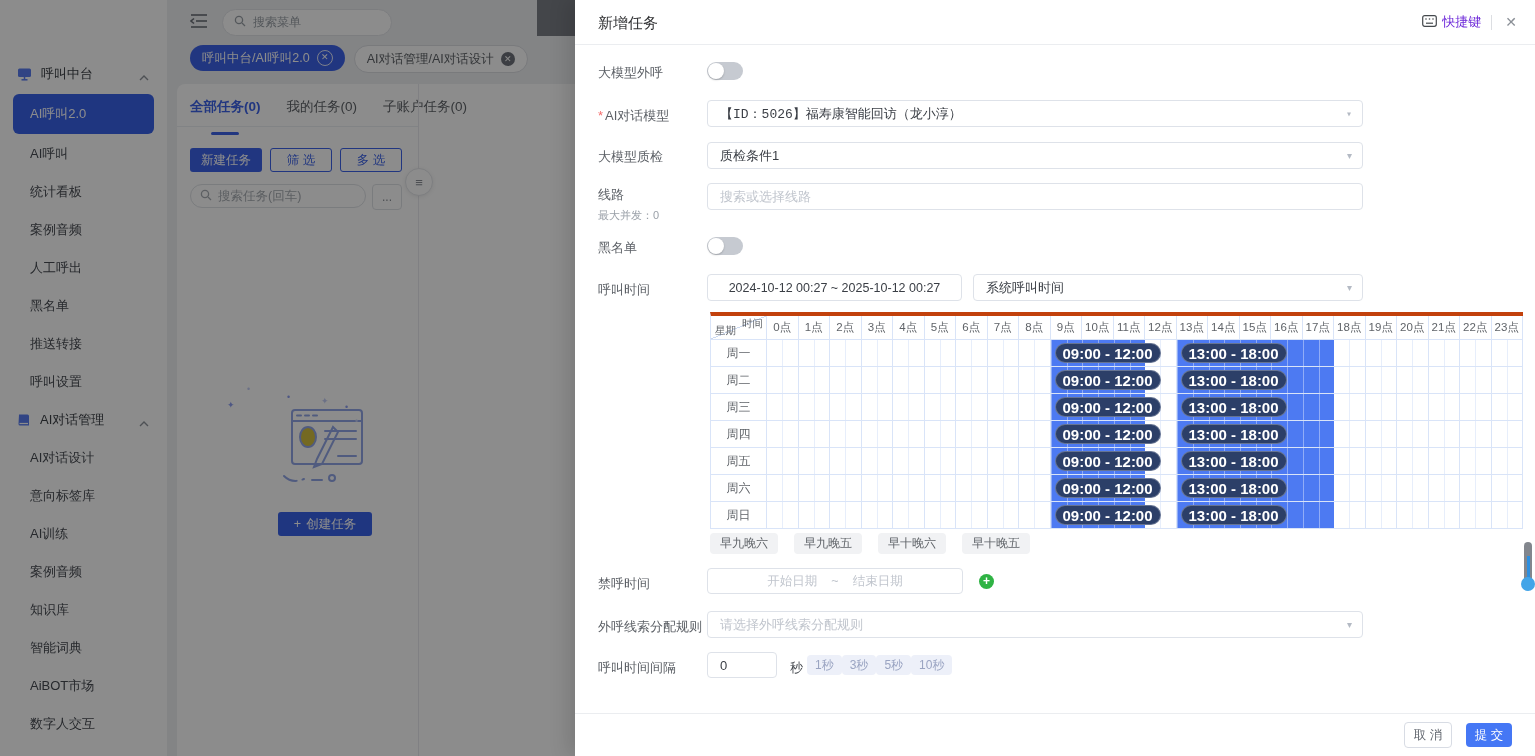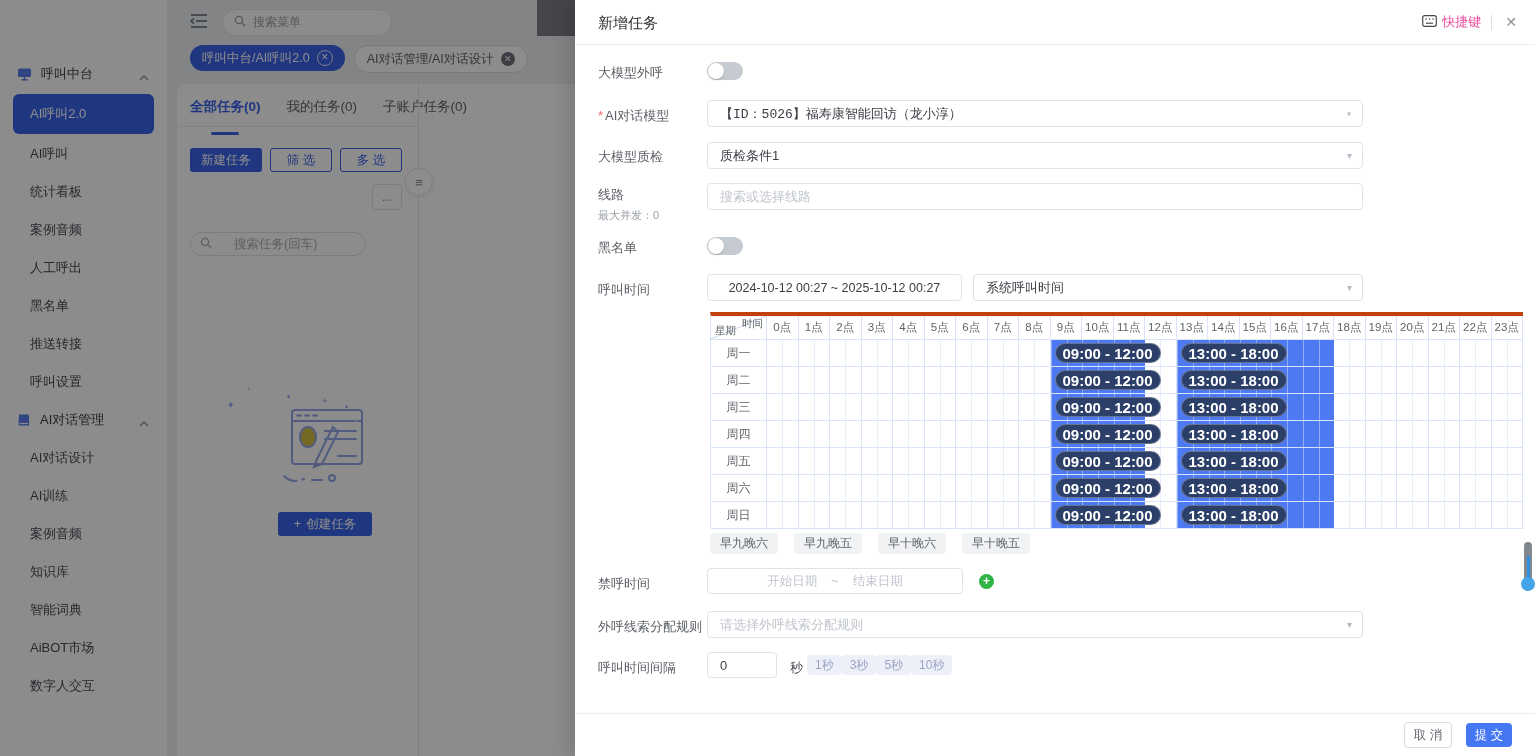--- a/index.html
+++ b/index.html
@@ -30,32 +30,32 @@
   .pane-handle{position:absolute;left:228px;top:84px;width:26px;height:26px;border-radius:50%;background:#fff;border:1px solid #e4e6ea;box-shadow:0 1px 4px rgba(0,0,0,.08);display:flex;align-items:center;justify-content:center;color:#8a8f96;font-size:13px;cursor:pointer;z-index:2;}
   .tabs{display:flex;gap:26px;padding:14px 0 0 13px;height:28px;border-bottom:1px solid #eceef2;width:228px;}
   .tab{font-size:13.5px;color:#5f6368;position:relative;cursor:pointer;white-space:nowrap;}
   .tab.active{color:#3d63e9;font-weight:bold;}
   .tab.active::after{content:"";position:absolute;left:50%;transform:translateX(-50%);bottom:-9px;width:28px;height:3px;border-radius:2px;background:#3d63e9;}
   .btn-row{position:absolute;left:13px;top:64px;display:flex;gap:8px;}
   .btn{height:24px;border-radius:3px;display:inline-flex;align-items:center;justify-content:center;font-size:12.5px;cursor:pointer;box-sizing:border-box;}
   .btn-primary{background:#3d63e9;color:#fff;padding:0 11px;}
   .btn-outline{border:1px solid #3d63e9;color:#3d63e9;width:62px;background:#fff;}
   .search-row{position:absolute;left:13px;top:100px;display:flex;gap:6px;}
-  .task-search{width:176px;height:24px;border:1px solid #dfe2e6;border-radius:13px;display:flex;align-items:center;gap:22px;padding:0 9px;font-size:12.5px;color:#a8adb3;box-sizing:border-box;margin-top:48px;}
+  .task-search{width:176px;height:24px;border:1px solid #dfe2e6;border-radius:13px;display:flex;align-items:center;gap:6px;padding:0 9px;font-size:12.5px;color:#a8adb3;box-sizing:border-box;}
   .more-btn{width:28px;height:24px;border:1px solid #dfe2e6;border-radius:4px;color:#8a8f96;font-size:12px;display:flex;align-items:center;justify-content:center;cursor:pointer;}
   .empty{position:absolute;left:58px;top:228px;width:180px;text-align:center;}
   .create-btn{margin:14px auto 0;width:94px;height:24px;background:#3a63ea;border-radius:3px;color:#fff;font-size:12.5px;display:flex;align-items:center;justify-content:center;gap:5px;cursor:pointer;}
   .spark{position:absolute;color:#8e9ff0;font-size:9px;}
   
   .overlay{position:absolute;inset:0;background:rgba(0,0,0,.45);z-index:5;}
   .drawer{position:absolute;left:575px;top:0;width:960px;height:756px;background:#fff;z-index:10;box-shadow:-8px 0 18px rgba(0,0,0,.12);}
   .d-header{position:absolute;left:0;top:0;right:0;height:44px;border-bottom:1px solid #ebedf0;}
   .d-title{position:absolute;left:23px;top:14px;font-size:15px;color:#303133;}
   .d-tools{position:absolute;right:15px;top:0;height:44px;display:flex;align-items:center;gap:10px;}
-  .d-shortcut{display:flex;align-items:center;gap:5px;font-size:13px;color:#ec4899;cursor:pointer;}
+  .d-shortcut{display:flex;align-items:center;gap:5px;font-size:13px;color:#6d28d9;cursor:pointer;}
   .d-sep{width:1px;height:15px;background:#dcdee2;}
   .d-close{font-size:14px;color:#8a8f96;cursor:pointer;padding:0 3px;}
   .lab{position:absolute;left:23px;font-size:13px;color:#5c6066;}
   .req{color:#f56c6c;margin-right:2px;}
   .sub-lab{font-size:11px;color:#9aa0a8;margin-top:4px;}
   .toggle{position:absolute;left:132px;width:36px;height:18px;border-radius:9px;background:#c6cad1;cursor:pointer;}
   .toggle .knob{position:absolute;left:1px;top:1px;width:16px;height:16px;border-radius:50%;background:#fff;box-shadow:0 1px 2px rgba(0,0,0,.2);}
   .field{position:absolute;left:132px;height:27px;border:1px solid #dee2e9;border-radius:4px;background:#fff;box-sizing:border-box;display:flex;align-items:center;font-size:13px;color:#3a3e45;padding:0 12px;cursor:pointer;}
   .field .caret-d{position:absolute;right:10px;color:#b4bac4;font-size:10px;}
   .placeholder{color:#c0c5cd;}
@@ -122,20 +122,21 @@
               <path d="M2 1.5 h8.5 a1.5 1.5 0 0 1 1.5 1.5 v9.5 h-9 a1.5 1.5 0 0 1 -1.5 -1.5 z" fill="#5a7df0"></path>
               <line x1="2.5" y1="10.5" x2="11" y2="10.5" stroke="#fff" stroke-width="1.2"></line>
             </svg>
           </span>
           <span>AI对话管理</span>
           <span class="caret"><svg width="10" height="6" viewBox="0 0 10 6">
               <path d="M1 5 L5 1 L9 5" fill="none" stroke="#8f949b" stroke-width="1.4"></path>
             </svg></span>
         </div>
         <div class="m-item m-sub">AI对话设计</div>
+        <div class="m-item m-sub">意向标签库</div>
         <div class="m-item m-sub">AI训练</div>
         <div class="m-item m-sub">案例音频</div>
         <div class="m-item m-sub">知识库</div>
         <div class="m-item m-sub">智能词典</div>
         <div class="m-item m-sub">AiBOT市场</div>
         <div class="m-item m-sub">数字人交互</div>
       </div>
   </aside>
 
   <div class="collapse-btn">

